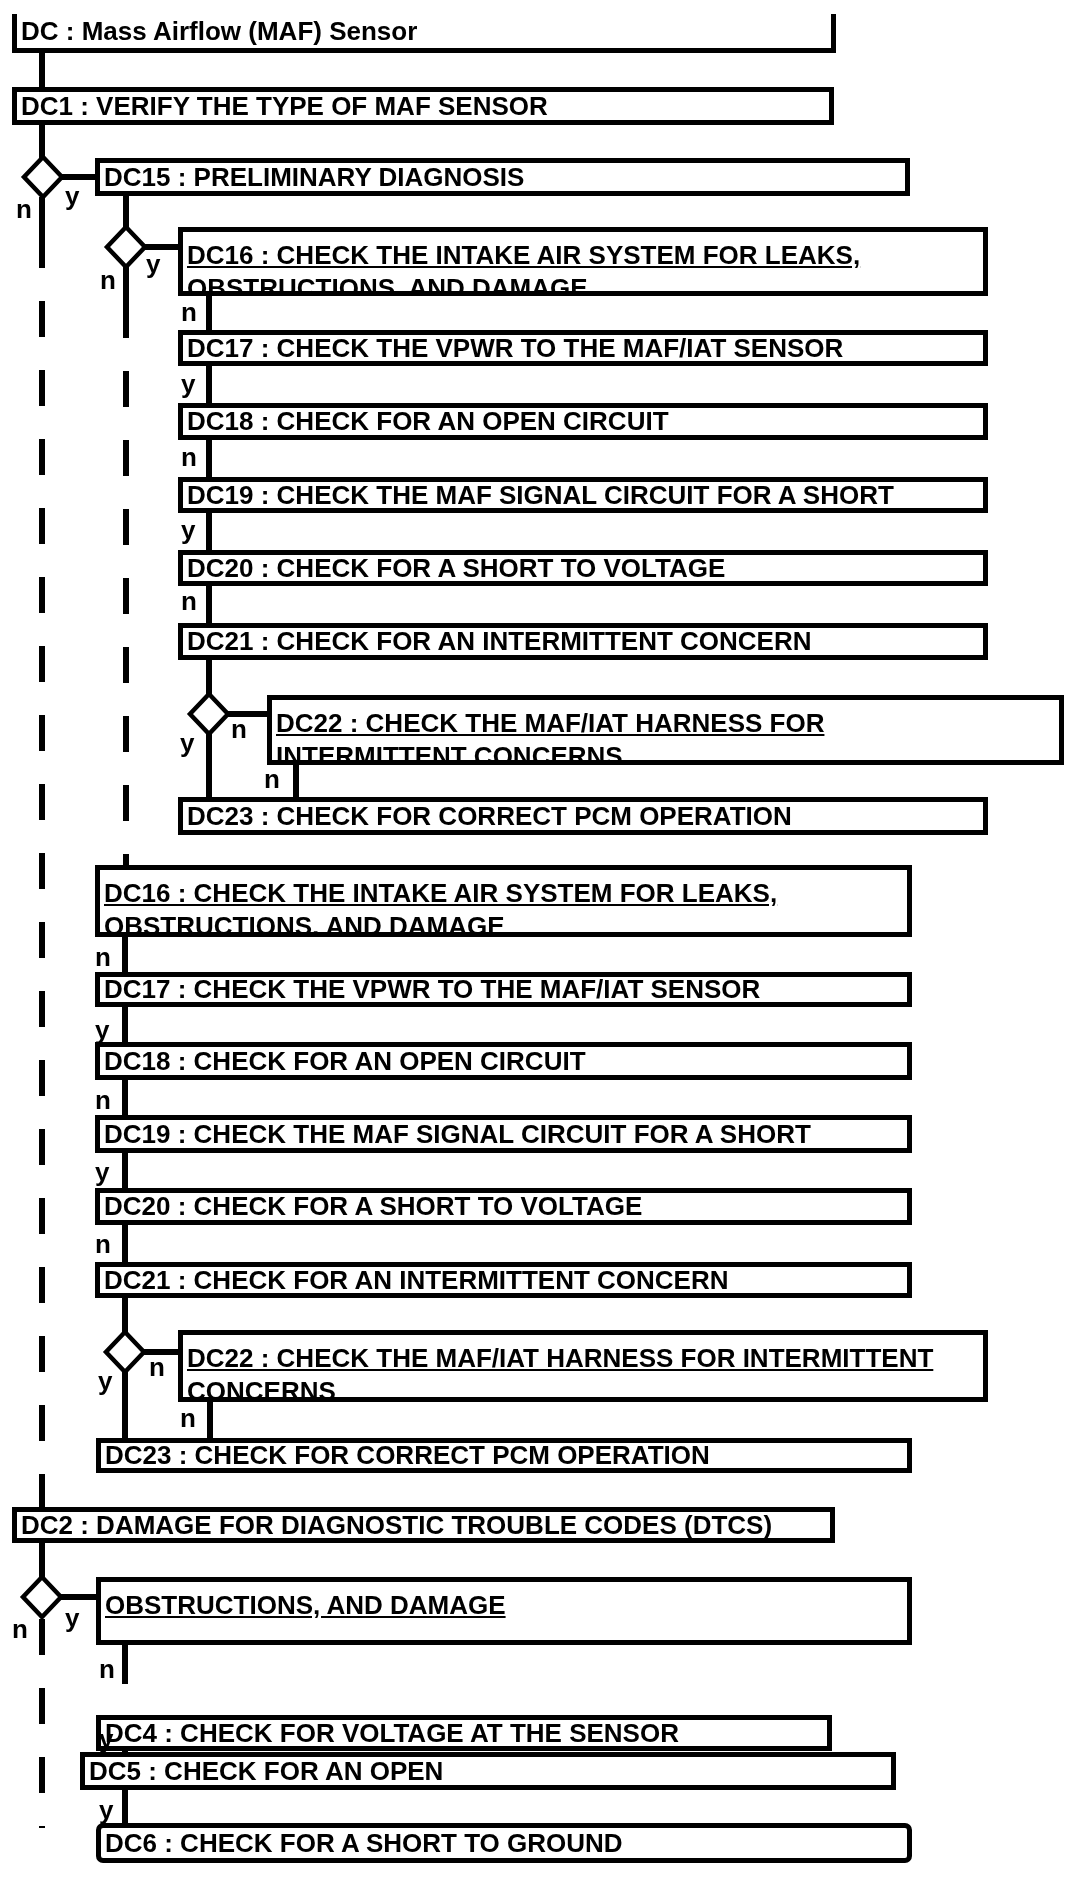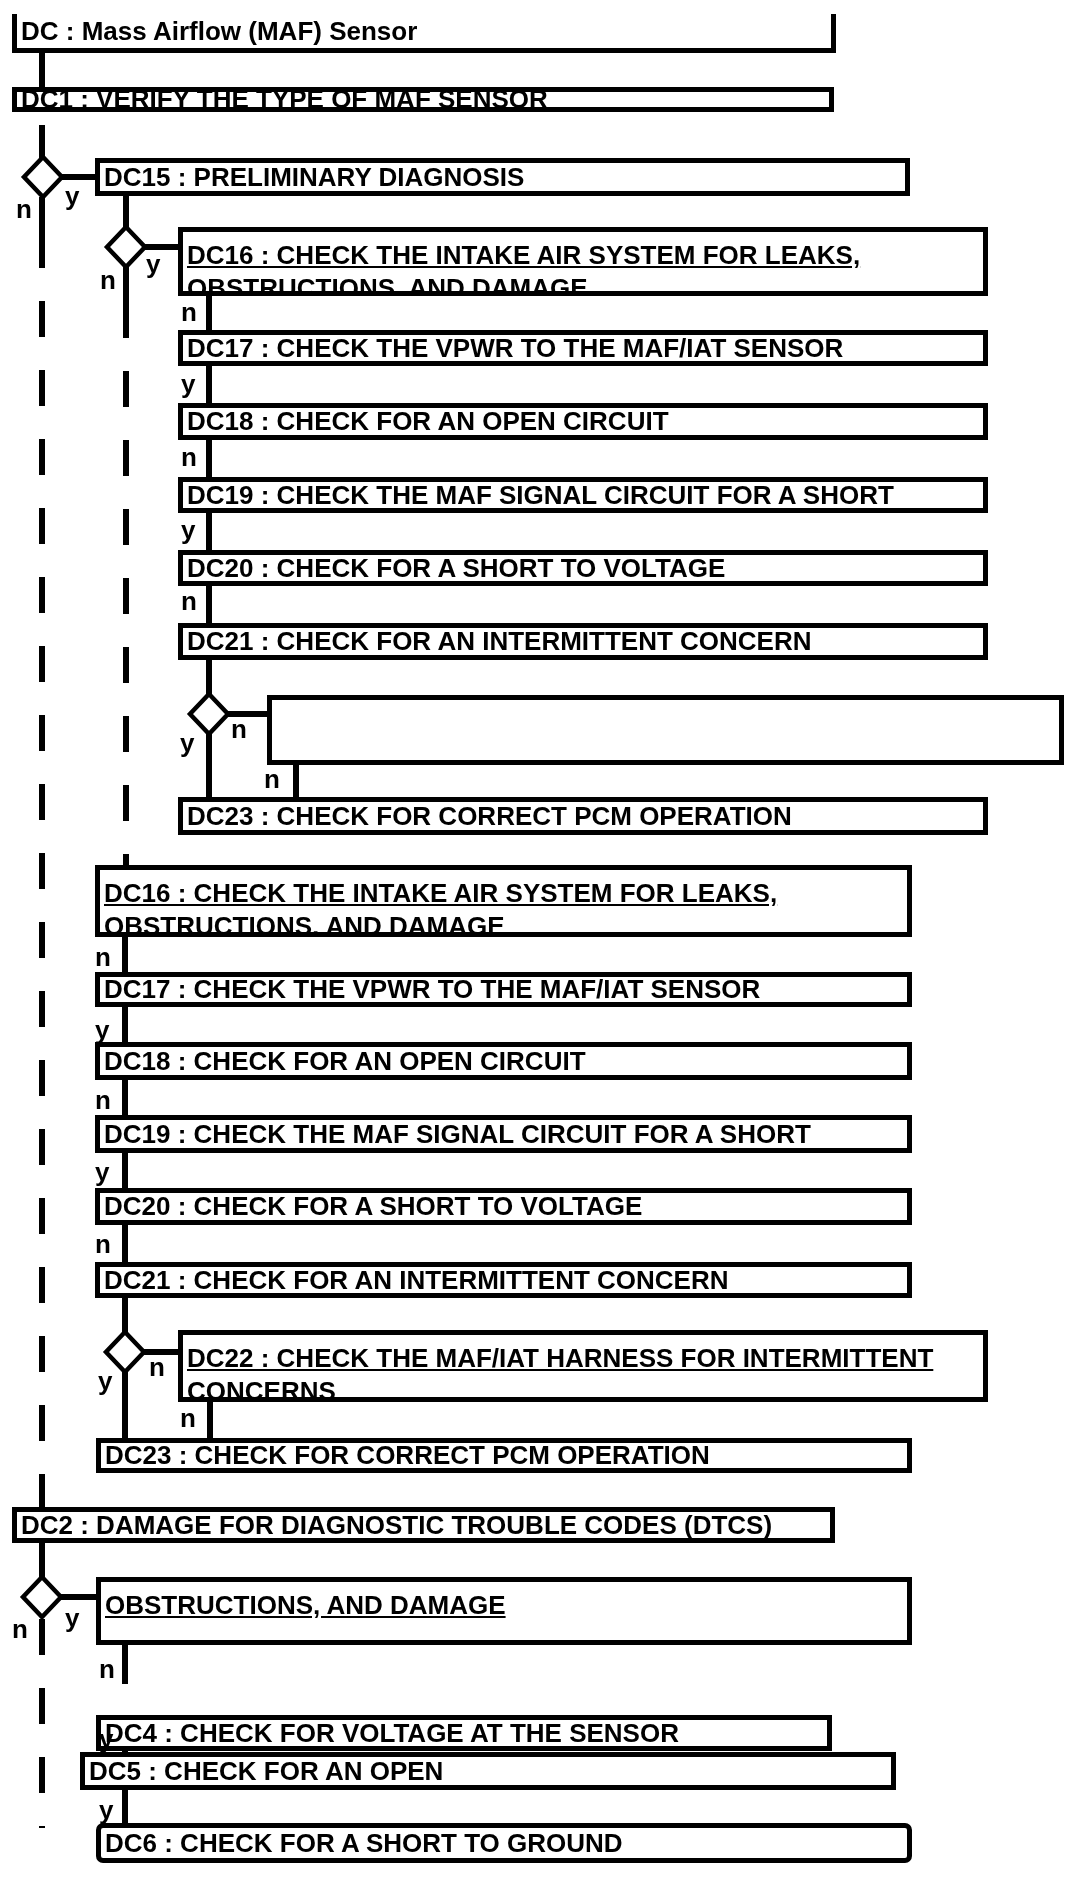--- a/index.html
+++ b/index.html
@@ -81,21 +81,21 @@
       <polygon points="43,157 62,177 43,197 24,177" class="diamond"></polygon>
       <polygon points="126,227 145,247 126,267 107,247" class="diamond"></polygon>
       <polygon points="209,694 228,714 209,734 190,714" class="diamond"></polygon>
       <polygon points="125,1332 144,1352 125,1372 106,1352" class="diamond"></polygon>
       <polygon points="42,1577 61,1597 42,1617 23,1597" class="diamond"></polygon>
     </svg>
   <div id="nodes-layer">
       <div class="node single open-top" style="left: 12px; top: 14px; width: 824px; height: 39px;">
         <div class="ln">DC : Mass Airflow (MAF) Sensor</div>
       </div>
-      <div class="node single" style="left: 12px; top: 87px; width: 822px; height: 25px;">
+      <div class="node single" style="left: 12px; top: 87px; width: 822px; height: 38px;">
         <div class="ln">DC1 : VERIFY THE TYPE OF MAF SENSOR</div>
       </div>
       <div class="node single" style="left: 95px; top: 158px; width: 815px; height: 38px;">
         <div class="ln">DC15 : PRELIMINARY DIAGNOSIS</div>
       </div>
       <div class="node multi" style="left: 178px; top: 227px; width: 810px; height: 69px;">
         <div class="ln">DC16 : CHECK THE INTAKE AIR SYSTEM FOR LEAKS,</div>
         <div class="ln">OBSTRUCTIONS, AND DAMAGE</div>
       </div>
       <div class="node single" style="left: 178px; top: 330px; width: 810px; height: 36px;">
@@ -107,20 +107,22 @@
       <div class="node single" style="left: 178px; top: 477px; width: 810px; height: 36px;">
         <div class="ln">DC19 : CHECK THE MAF SIGNAL CIRCUIT FOR A SHORT</div>
       </div>
       <div class="node single" style="left: 178px; top: 550px; width: 810px; height: 36px;">
         <div class="ln">DC20 : CHECK FOR A SHORT TO VOLTAGE</div>
       </div>
       <div class="node single" style="left: 178px; top: 623px; width: 810px; height: 37px;">
         <div class="ln">DC21 : CHECK FOR AN INTERMITTENT CONCERN</div>
       </div>
       <div class="node multi" style="left: 267px; top: 695px; width: 797px; height: 70px;">
+        <div class="ln">DC22 : CHECK THE MAF/IAT HARNESS FOR</div>
+        <div class="ln">INTERMITTENT CONCERNS</div>
       </div>
       <div class="node single" style="left: 178px; top: 797px; width: 810px; height: 38px;">
         <div class="ln">DC23 : CHECK FOR CORRECT PCM OPERATION</div>
       </div>
       <div class="node multi" style="left: 95px; top: 865px; width: 817px; height: 72px;">
         <div class="ln">DC16 : CHECK THE INTAKE AIR SYSTEM FOR LEAKS,</div>
         <div class="ln">OBSTRUCTIONS, AND DAMAGE</div>
       </div>
       <div class="node single" style="left: 95px; top: 972px; width: 817px; height: 35px;">
         <div class="ln">DC17 : CHECK THE VPWR TO THE MAF/IAT SENSOR</div>

